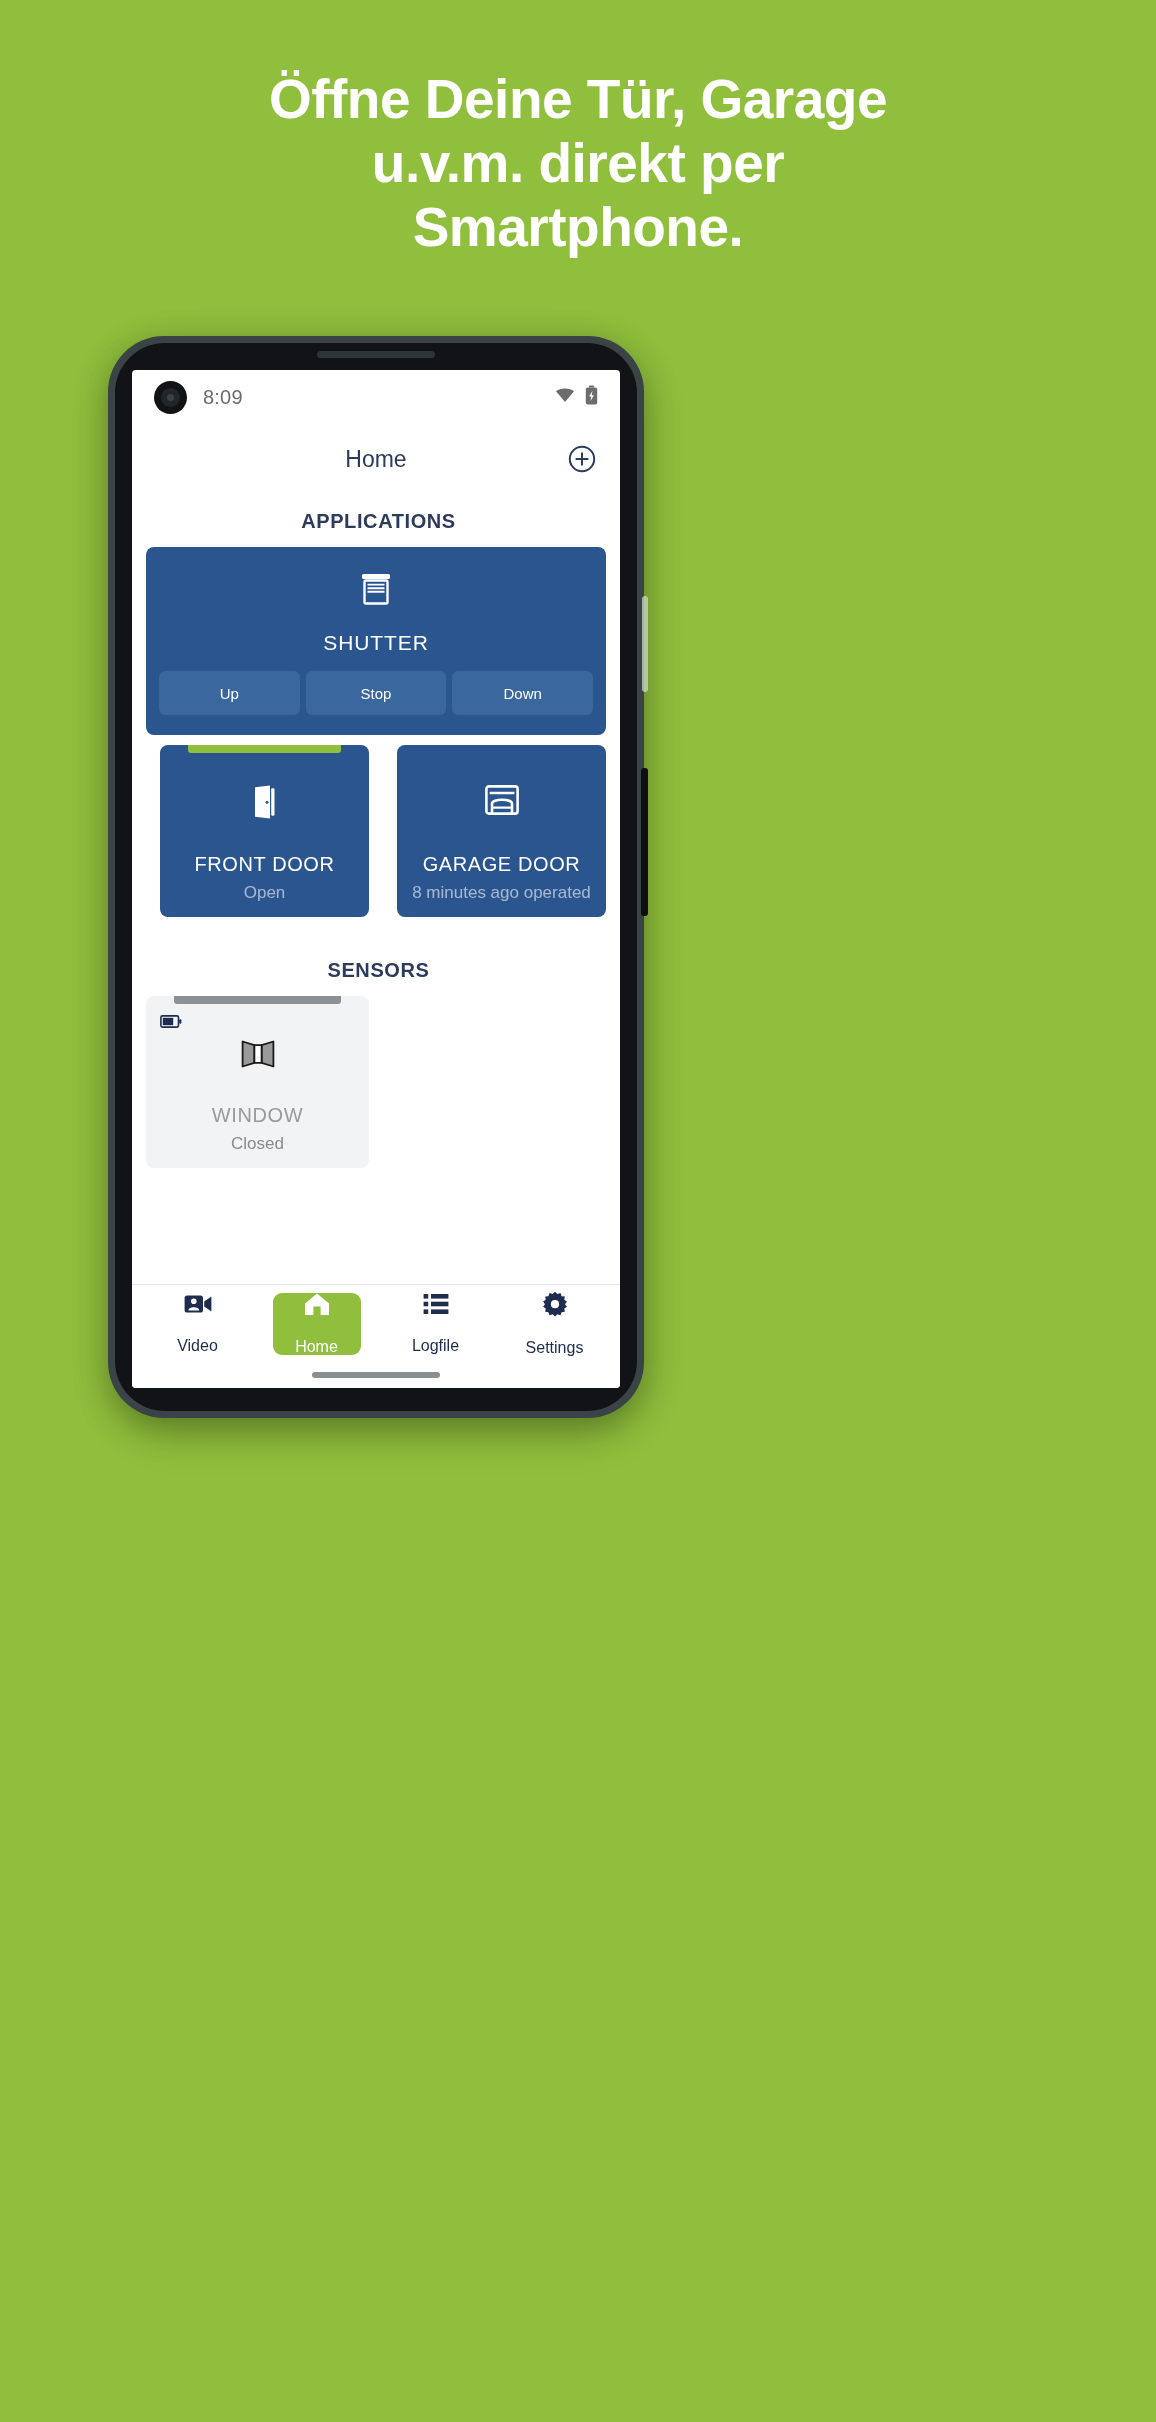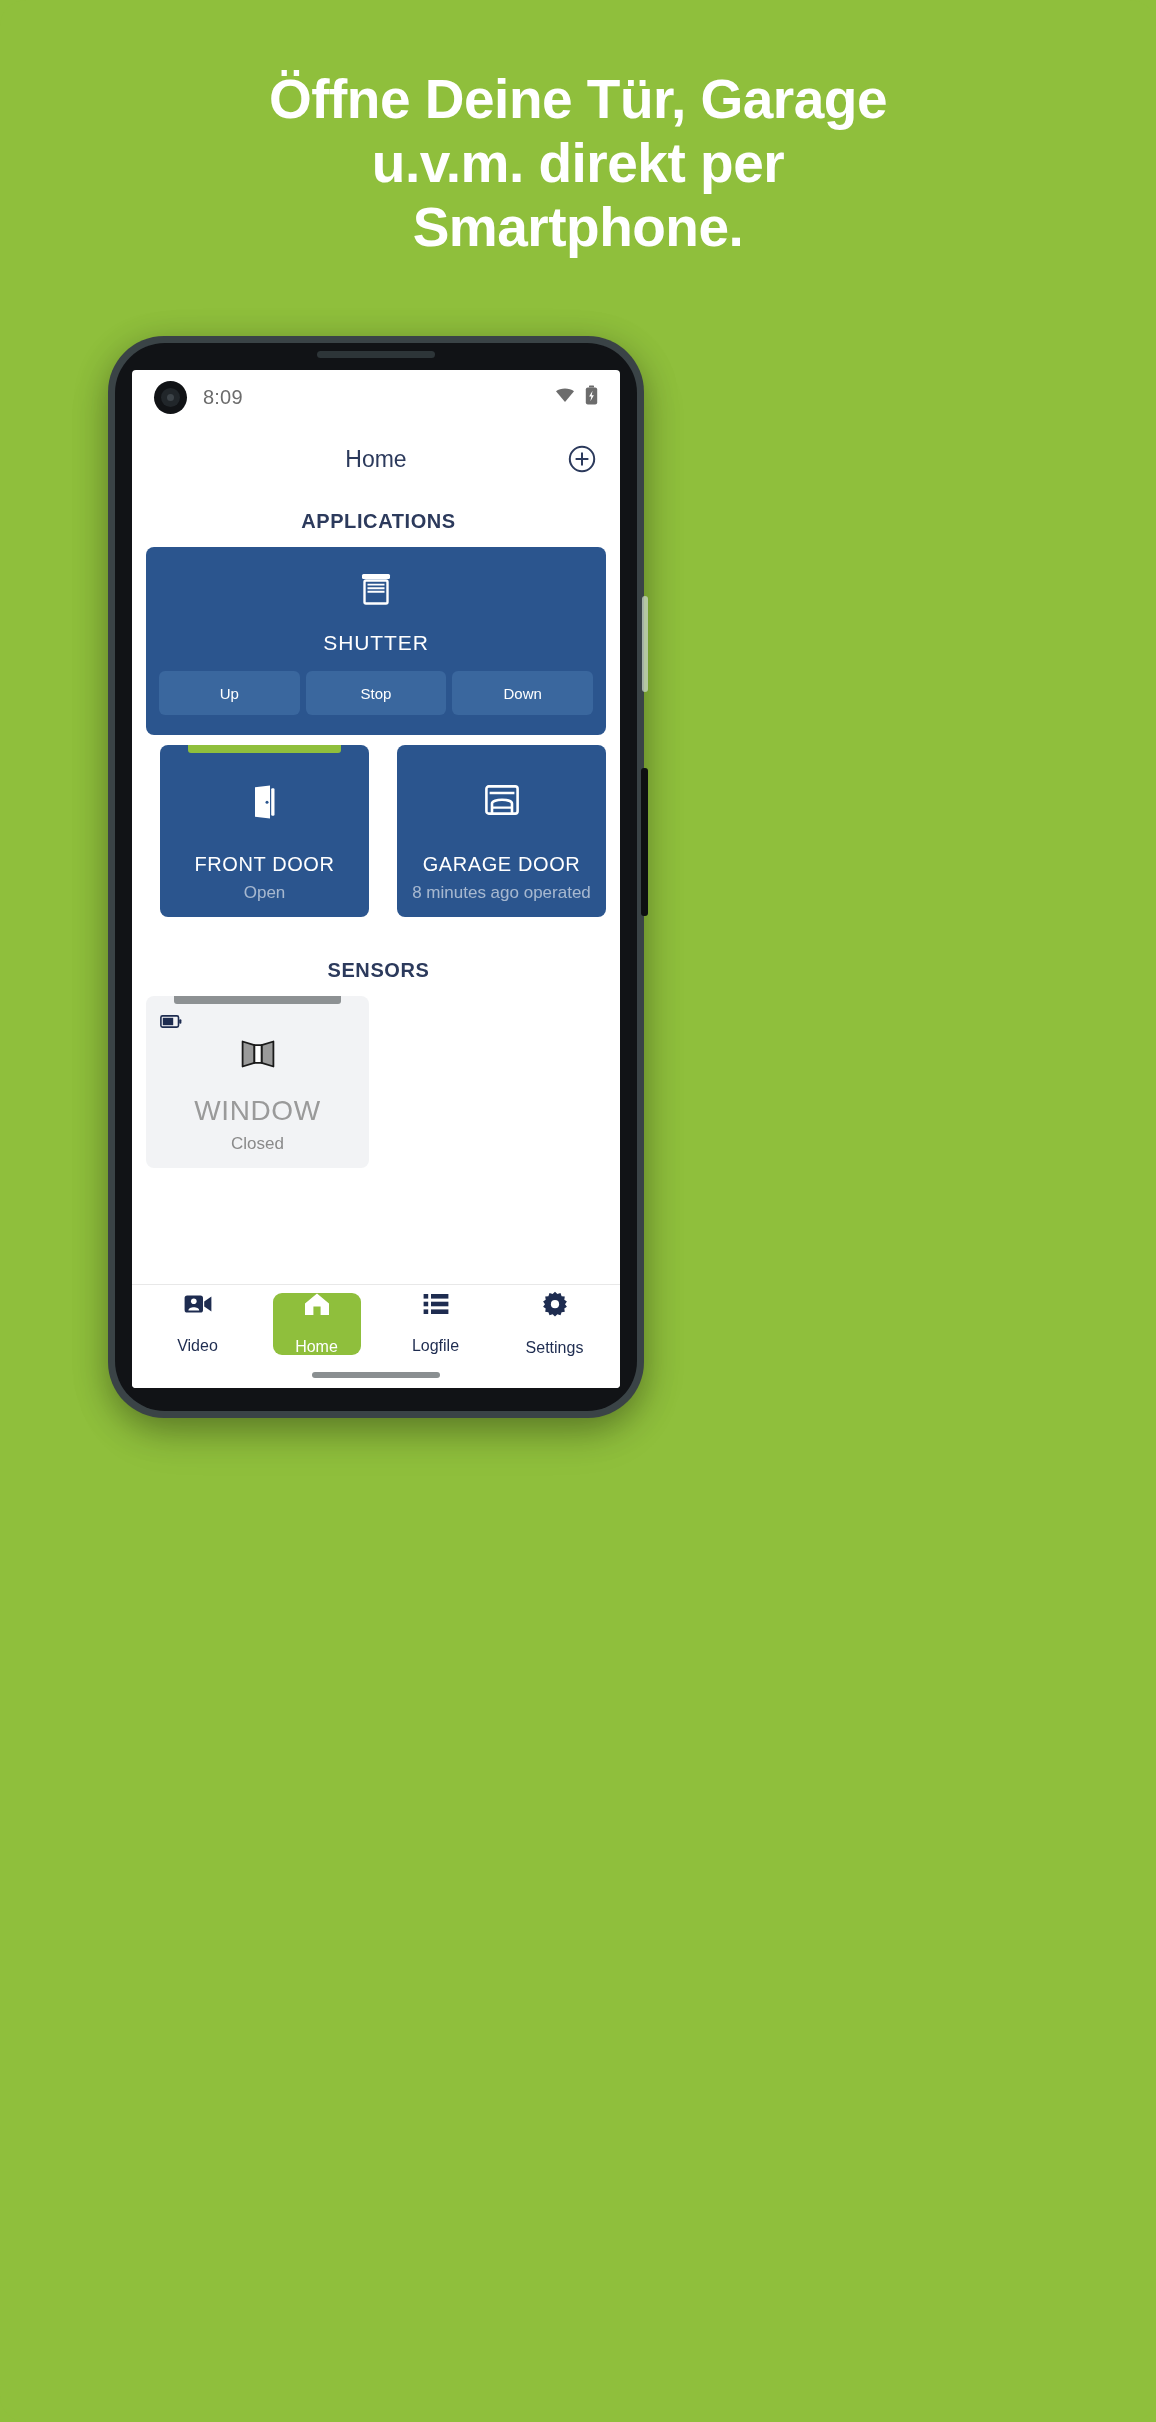--- a/index.html
+++ b/index.html
@@ -302,21 +302,21 @@
     align-items: center;
     padding: 16px 6px 14px;
   }
   .sensor-batt {
     position: absolute;
     left: 14px;
     top: 18px;
   }
   .sensor-icon { margin-top: 28px; margin-bottom: auto; }
   .sensor-name {
-    font-size: 28px;
+    font-size: 20px;
     letter-spacing: .6px;
     color: #9a9a9a;
     margin-top: 10px;
   }
   .sensor-status {
     font-size: 17px;
     margin-top: 7px;
     color: #8a8a8a;
   }
 

